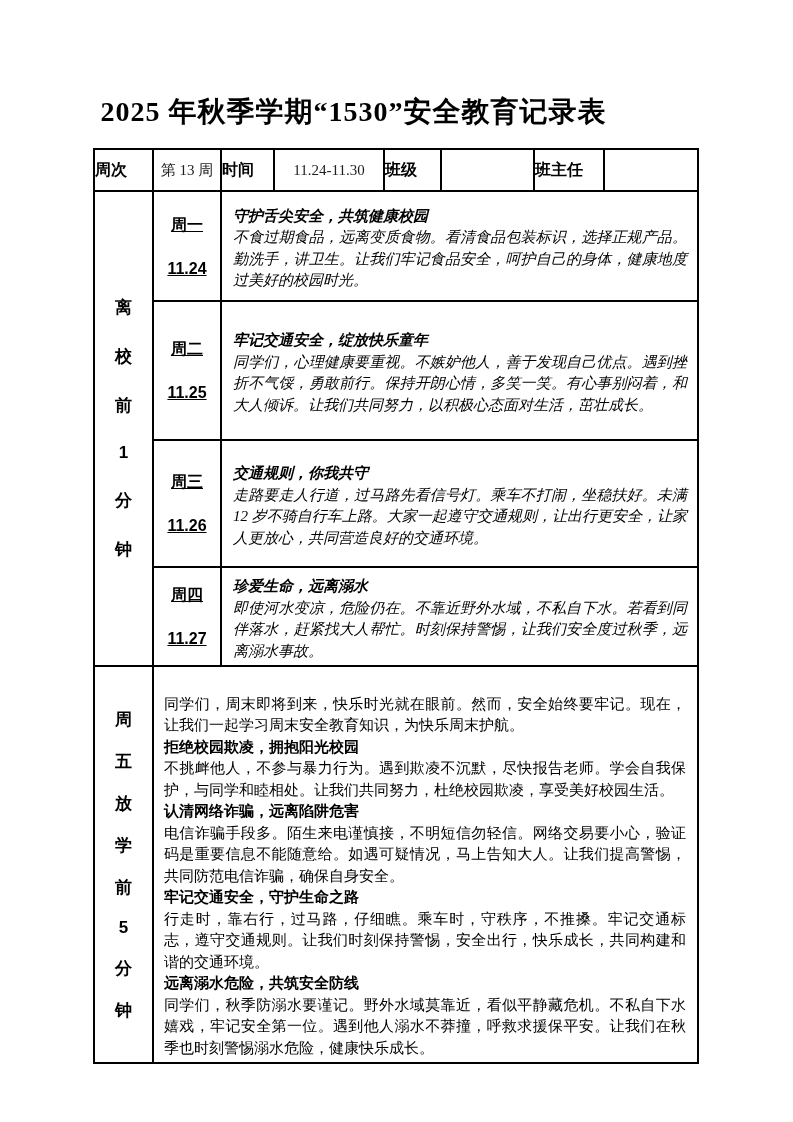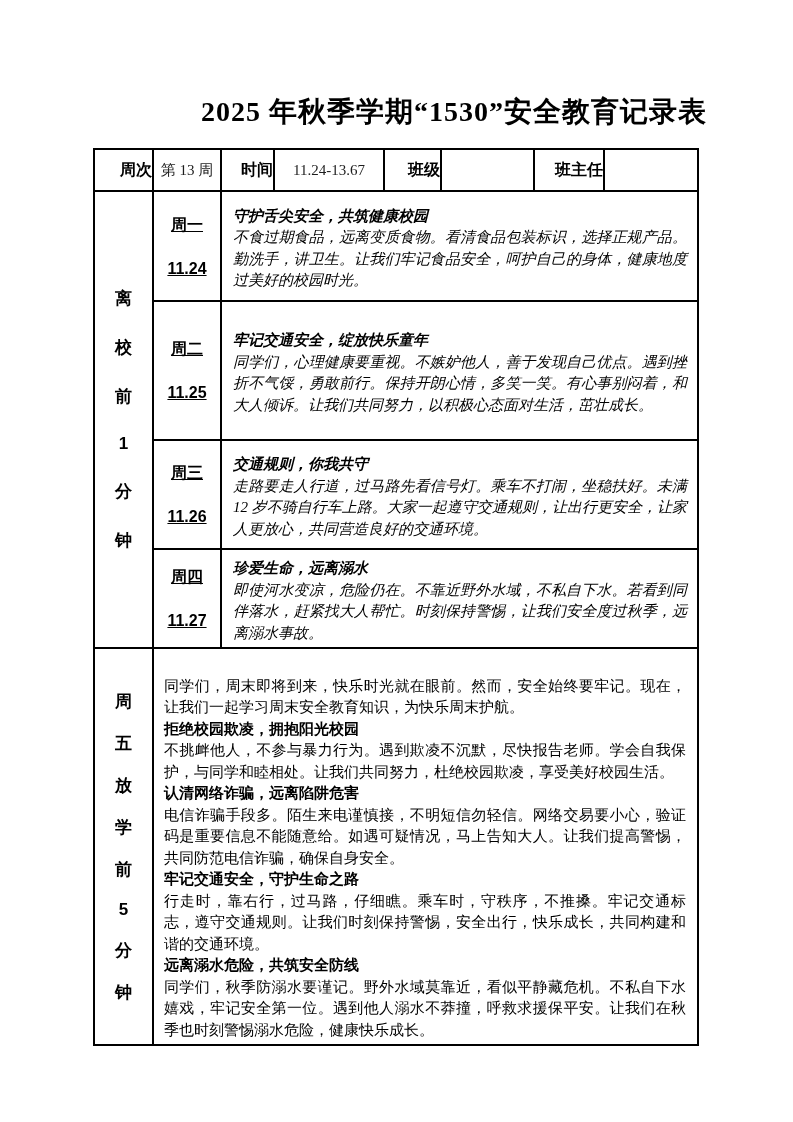--- a/index.html
+++ b/index.html
@@ -7,21 +7,21 @@
   body {
     width: 793px; height: 1122px;
     font-family: "Liberation Serif", serif;
     color: #000;
     overflow: hidden;
     position: relative;
   }
   .doc-title {
     position: absolute;
     top: 93px; left: 0; width: 707px;
-    text-align: right;
+    text-align: center;
     font-family: "Liberation Serif", serif;
     font-size: 28px;
     font-weight: bold;
     letter-spacing: 1px;
     color: #000;
   }
   table.record-table {
     position: absolute;
     top: 148px; left: 93px;
     width: 604px;
@@ -32,21 +32,21 @@
     border: 2px solid #000;
     vertical-align: middle;
     overflow: hidden;
   }
   
   tr.info-row { height: 42px; }
   td.hdr-label {
     font-family: "Liberation Sans", sans-serif;
     font-weight: bold;
     font-size: 16px;
-    text-align: right;
+    text-align: left;
   }
   td.hdr-value {
     font-family: "Liberation Serif", serif;
     font-size: 15px;
     text-align: center;
     color: #1d1d1d;
   }
   
   td.side-cell { text-align: center; }
   .vstack {
@@ -88,21 +88,21 @@
     color: #000;
   }
   .topic-body, .intro-text {
     font-size: 15px;
     line-height: 21.5px;
     text-align: justify;
     color: #000000;
   }
   tr.row-day1 { height: 110px; }
   tr.row-day2 { height: 139px; }
-  tr.row-day3 { height: 109px; padding-left: 28px; }
+  tr.row-day3 { height: 127px; padding-left: 28px; }
   tr.row-day4 { height: 99px; }
   tr.row-friday { height: 397px; }
 </style>
 </head>
 <body>
 
 <div class="doc-title">2025 年秋季学期“1530”安全教育记录表</div>
 
 <table class="record-table">
   <colgroup>
@@ -114,21 +114,21 @@
       <col style="width:93px">
       <col style="width:70px">
       <col style="width:94px">
   </colgroup>
 
   <tbody>
       <tr class="info-row">
     <td class="hdr-label">周次</td>
     <td class="hdr-value">第 13 周</td>
     <td class="hdr-label">时间</td>
-    <td class="hdr-value">11.24-13.67</td>
+    <td class="hdr-value">11.24-11.30</td>
     <td class="hdr-label">班级</td>
     <td class="hdr-value"></td>
     <td class="hdr-label">班主任</td>
     <td class="hdr-value"></td>
   </tr>
 
   <tr class="row-day1">
     <td class="side-cell" rowspan="4">
       <div class="vstack vstack-daily">
         <span>离</span>

